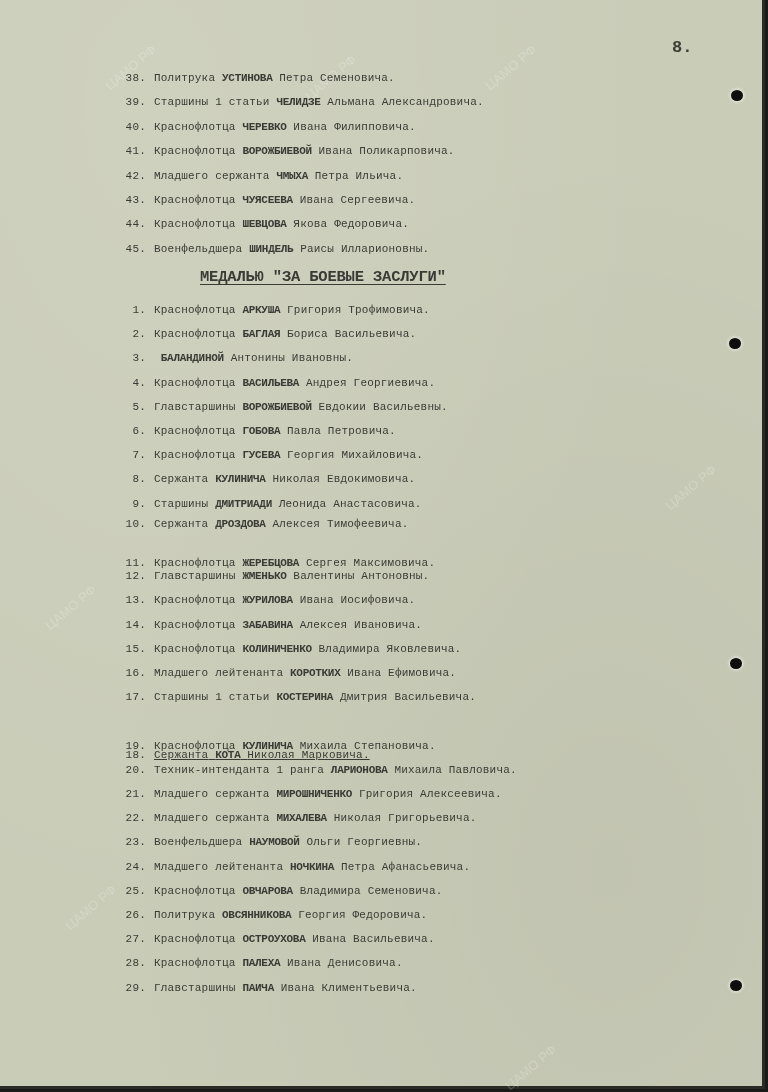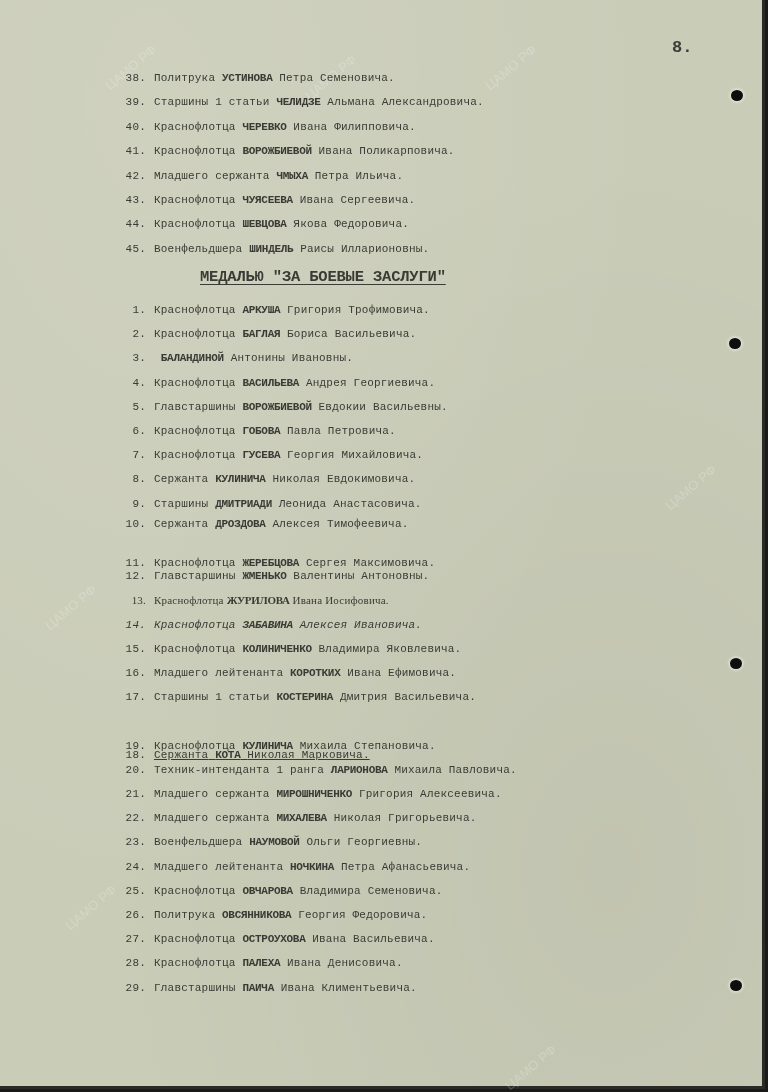--- a/index.html
+++ b/index.html
@@ -78,22 +78,22 @@
       <div class="entry" style="left: 100px; top: 352.4px;"><span class="num">3.</span> <span class="surname">БАЛАНДИНОЙ</span> <span class="rest">Антонины Ивановны.</span></div>
       <div class="entry" style="left: 100px; top: 376.6px;"><span class="num">4.</span><span class="rank">Краснофлотца</span> <span class="surname">ВАСИЛЬЕВА</span> <span class="rest">Андрея Георгиевича.</span></div>
       <div class="entry" style="left: 100px; top: 400.8px;"><span class="num">5.</span><span class="rank">Главстаршины</span> <span class="surname">ВОРОЖБИЕВОЙ</span> <span class="rest">Евдокии Васильевны.</span></div>
       <div class="entry" style="left: 100px; top: 425px;"><span class="num">6.</span><span class="rank">Краснофлотца</span> <span class="surname">ГОБОВА</span> <span class="rest">Павла Петровича.</span></div>
       <div class="entry" style="left: 100px; top: 449.2px;"><span class="num">7.</span><span class="rank">Краснофлотца</span> <span class="surname">ГУСЕВА</span> <span class="rest">Георгия Михайловича.</span></div>
       <div class="entry" style="left: 100px; top: 473.4px;"><span class="num">8.</span><span class="rank">Сержанта</span> <span class="surname">КУЛИНИЧА</span> <span class="rest">Николая Евдокимовича.</span></div>
       <div class="entry" style="left: 100px; top: 497.6px;"><span class="num">9.</span><span class="rank">Старшины</span> <span class="surname">ДМИТРИАДИ</span> <span class="rest">Леонида Анастасовича.</span></div>
       <div class="entry" style="left: 100px; top: 518px;"><span class="num">10.</span><span class="rank">Сержанта</span> <span class="surname">ДРОЗДОВА</span> <span class="rest">Алексея Тимофеевича.</span></div>
       <div class="entry" style="left: 100px; top: 546px; margin-top: 11px;"><span class="num">11.</span><span class="rank">Краснофлотца</span> <span class="surname">ЖЕРЕБЦОВА</span> <span class="rest">Сергея Максимовича.</span></div>
       <div class="entry" style="left: 100px; top: 570.2px;"><span class="num">12.</span><span class="rank">Главстаршины</span> <span class="surname">ЖМЕНЬКО</span> <span class="rest">Валентины Антоновны.</span></div>
-      <div class="entry" style="left: 100px; top: 594.4px; font-family: Liberation Serif, serif;"><span class="num">13.</span><span class="rank">Краснофлотца</span> <span class="surname">ЖУРИЛОВА</span> <span class="rest">Ивана Иосифовича.</span></div>
-      <div class="entry" style="left: 100px; top: 618.6px; font-style: italic;"><span class="num">14.</span><span class="rank">Краснофлотца</span> <span class="surname">ЗАБАВИНА</span> <span class="rest">Алексея Ивановича.</span></div>
+      <div class="entry" style="left: 100px; top: 594.4px;"><span class="num">13.</span><span class="rank">Краснофлотца</span> <span class="surname">ЖУРИЛОВА</span> <span class="rest">Ивана Иосифовича.</span></div>
+      <div class="entry" style="left: 100px; top: 618.6px;"><span class="num">14.</span><span class="rank">Краснофлотца</span> <span class="surname">ЗАБАВИНА</span> <span class="rest">Алексея Ивановича.</span></div>
       <div class="entry" style="left: 100px; top: 642.8px;"><span class="num">15.</span><span class="rank">Краснофлотца</span> <span class="surname">КОЛИНИЧЕНКО</span> <span class="rest">Владимира Яковлевича.</span></div>
       <div class="entry" style="left: 100px; top: 667px;"><span class="num">16.</span><span class="rank">Младшего лейтенанта</span> <span class="surname">КОРОТКИХ</span> <span class="rest">Ивана Ефимовича.</span></div>
       <div class="entry" style="left: 100px; top: 691.2px;"><span class="num">17.</span><span class="rank">Старшины 1 статьи</span> <span class="surname">КОСТЕРИНА</span> <span class="rest">Дмитрия Васильевича.</span></div>
       <div class="entry" style="left: 100px; top: 749px; text-decoration: underline;"><span class="num">18.</span><span class="rank">Сержанта</span> <span class="surname">КОТА</span> <span class="rest">Николая Марковича.</span></div>
       <div class="entry" style="left: 100px; top: 739.6px;"><span class="num">19.</span><span class="rank">Краснофлотца</span> <span class="surname">КУЛИНИЧА</span> <span class="rest">Михаила Степановича.</span></div>
       <div class="entry" style="left: 100px; top: 763.8px;"><span class="num">20.</span><span class="rank">Техник-интенданта 1 ранга</span> <span class="surname">ЛАРИОНОВА</span> <span class="rest">Михаила Павловича.</span></div>
       <div class="entry" style="left: 100px; top: 788px;"><span class="num">21.</span><span class="rank">Младшего сержанта</span> <span class="surname">МИРОШНИЧЕНКО</span> <span class="rest">Григория Алексеевича.</span></div>
       <div class="entry" style="left: 100px; top: 812.2px;"><span class="num">22.</span><span class="rank">Младшего сержанта</span> <span class="surname">МИХАЛЕВА</span> <span class="rest">Николая Григорьевича.</span></div>
       <div class="entry" style="left: 100px; top: 836.4px;"><span class="num">23.</span><span class="rank">Военфельдшера</span> <span class="surname">НАУМОВОЙ</span> <span class="rest">Ольги Георгиевны.</span></div>
       <div class="entry" style="left: 100px; top: 860.6px;"><span class="num">24.</span><span class="rank">Младшего лейтенанта</span> <span class="surname">НОЧКИНА</span> <span class="rest">Петра Афанасьевича.</span></div>

